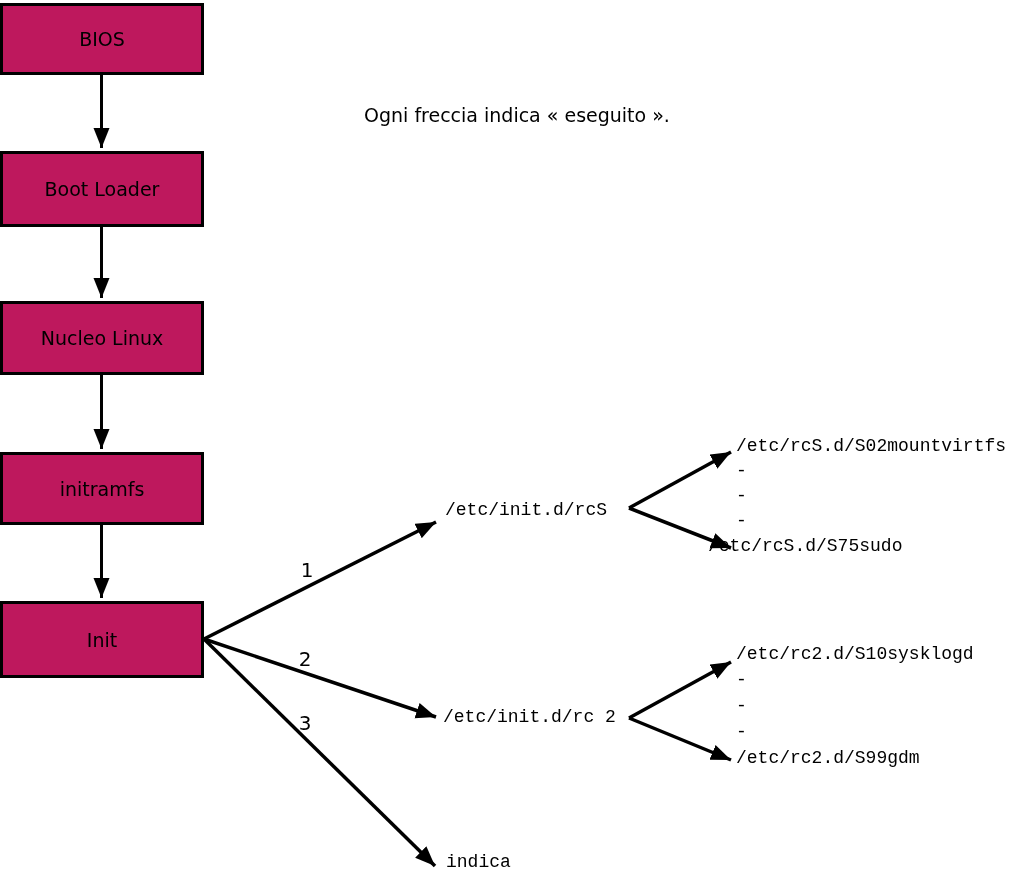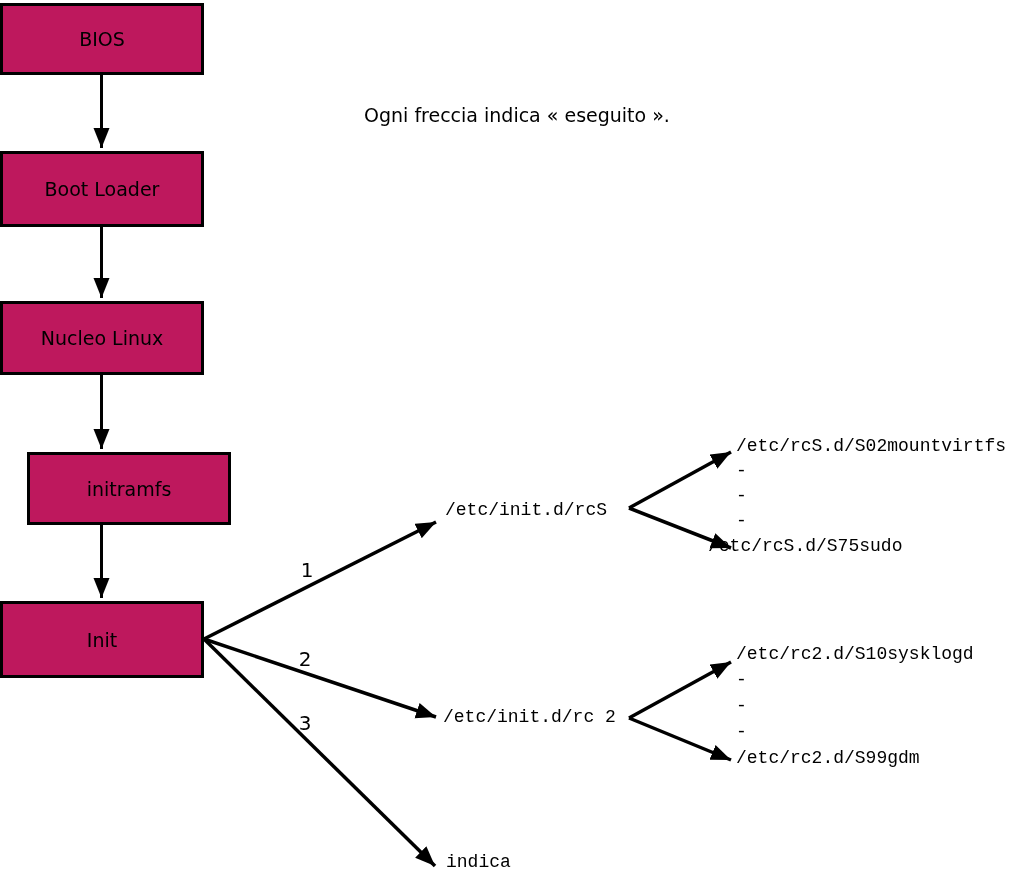--- a/index.html
+++ b/index.html
@@ -10,21 +10,21 @@
   .edges{position:absolute;left:0;top:0;width:1024px;height:875px;}
   .node{
     position:absolute;left:0;width:204px;box-sizing:border-box;
     border:3px solid #000;background:#be185d;
     display:flex;align-items:center;justify-content:center;
     font-size:19px;
   }
   .node-bios{top:3px;height:72px;}
   .node-boot{top:151px;height:76px;}
   .node-nucleo{top:301px;height:74px;}
-  .node-initramfs{top:452px;height:73px;margin-left:27px;}
+  .node-initramfs{top:452px;height:73px;}
   .node-init{top:601px;height:77px;}
   .caption{
     position:absolute;left:364px;top:115px;transform:translateY(-50%);
     font-size:19px;white-space:pre;
   }
   .numlabel{
     position:absolute;transform:translate(-50%,-50%);
     font-size:20px;
   }
   .mono{

